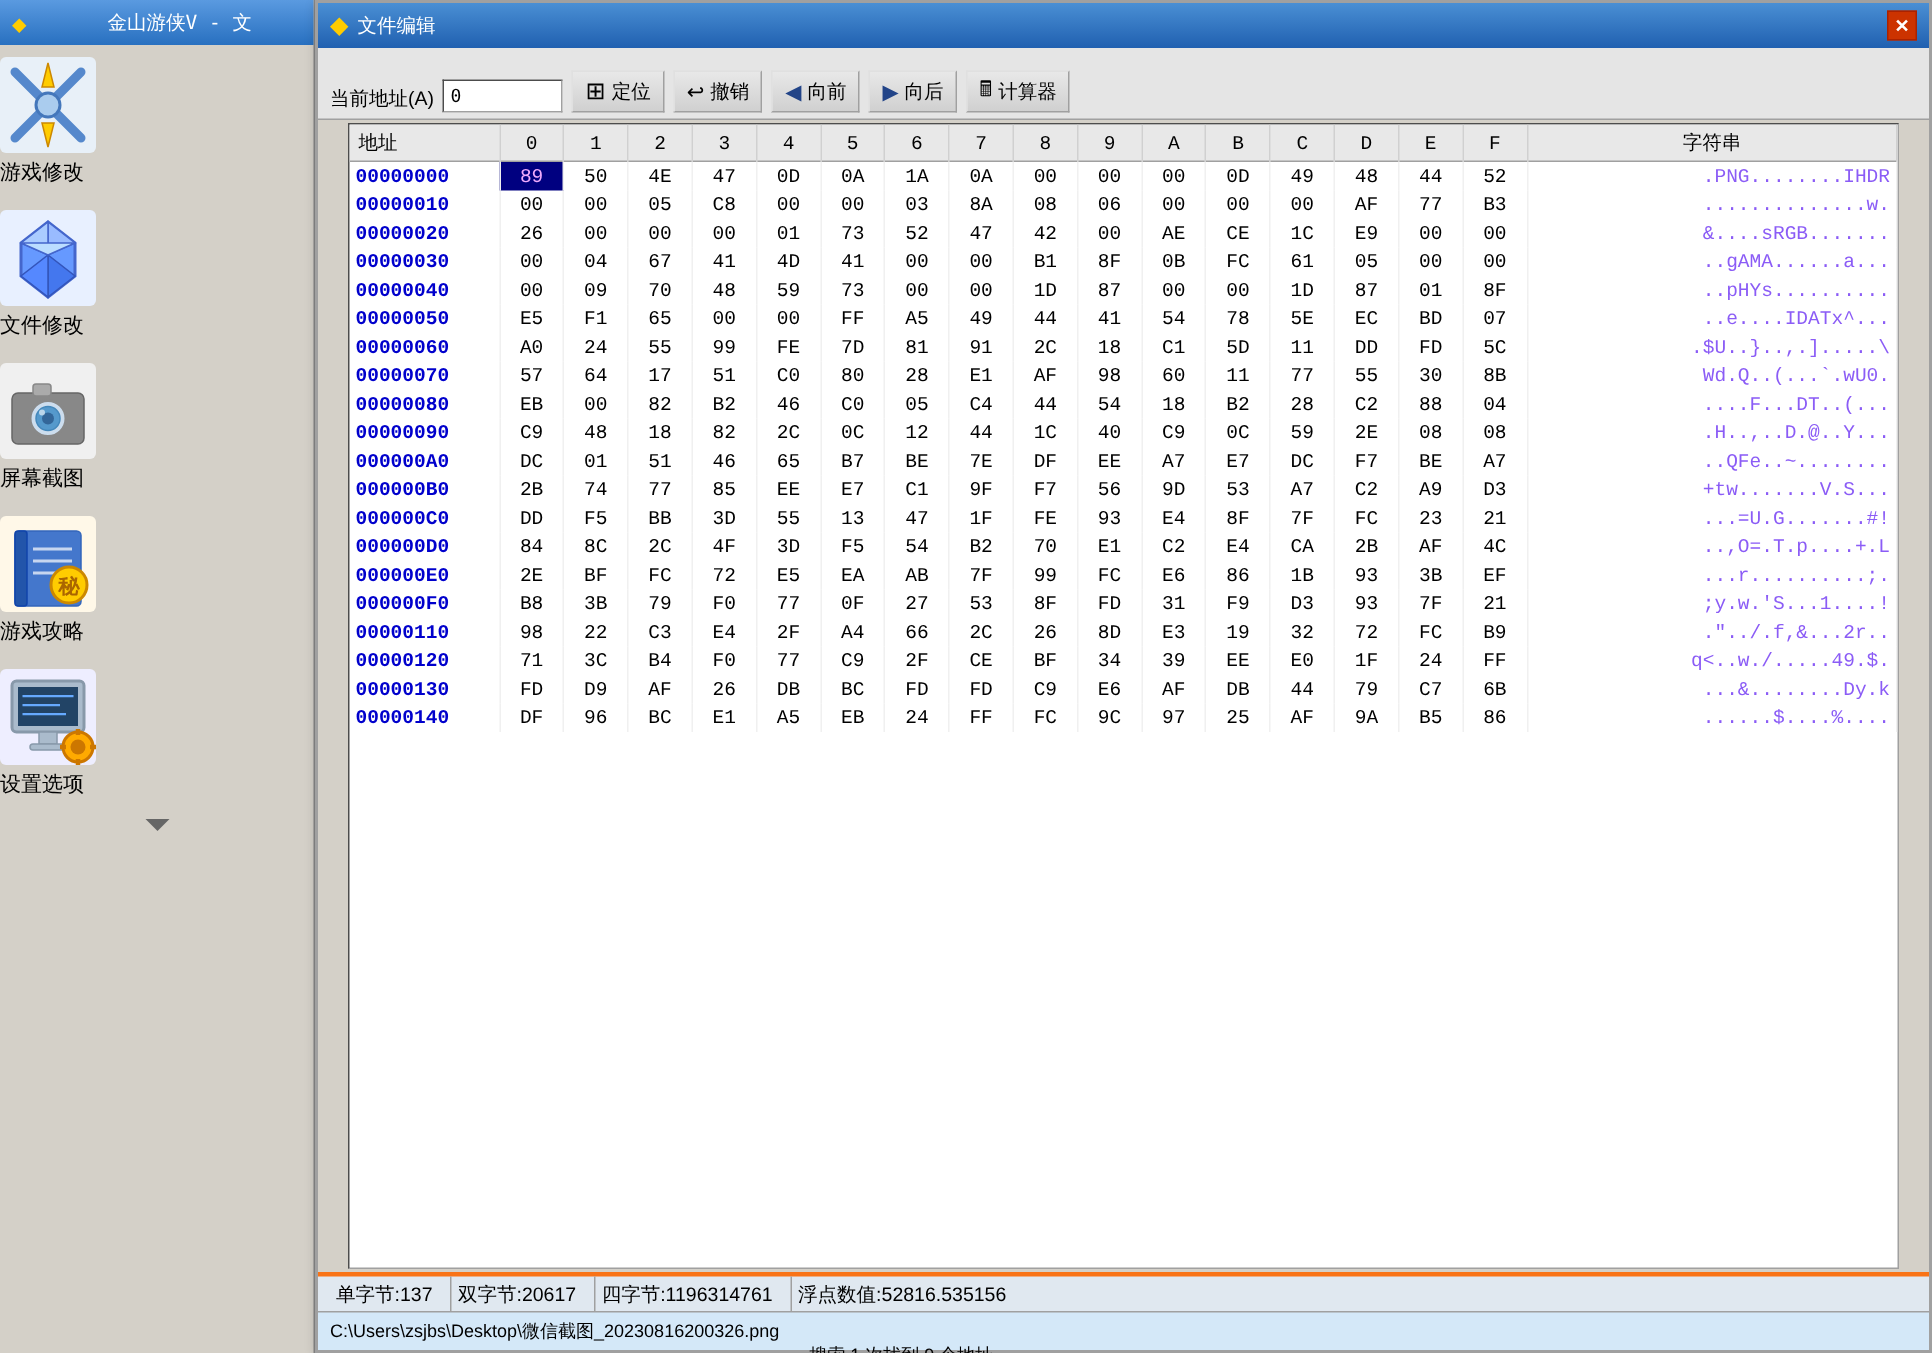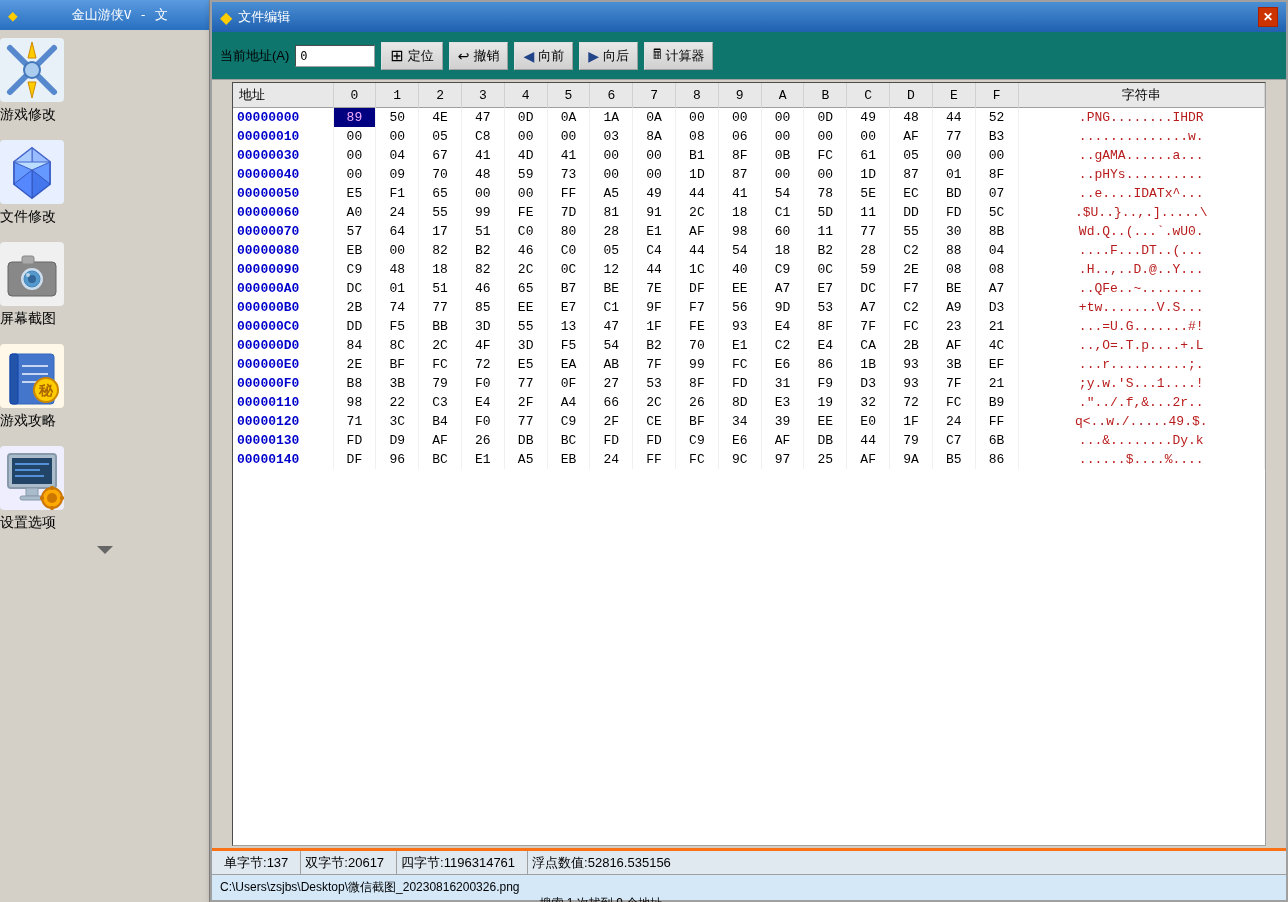--- a/index.html
+++ b/index.html
@@ -75,23 +75,23 @@
       display: flex;
       align-items: center;
       justify-content: center;
       cursor: pointer;
       font-weight: bold;
     }
 
     
     .toolbar {
       height: 48px;
-      background: #0f766e;
-      display: flex;
-      align-items: center;
+      background: #e5e5e5;
+      display: flex;
+      align-items: flex-end;
       padding: 4px 8px;
       gap: 6px;
       border-bottom: 1px solid #a0a0a0;
     }
 
     .toolbar-label {
       font-size: 13px;
       font-family: "SimSun", sans-serif;
       white-space: nowrap;
     }
@@ -178,24 +178,24 @@
     .hex-table tbody td.addr {
       color: #0000cc;
       text-align: left;
       padding-left: 4px;
       font-family: "Courier New", monospace;
       cursor: pointer;
       font-weight: bold;
     }
 
     .hex-table tbody td.str-col {
-      text-align: center;
+      text-align: right;
       padding-left: 4px;
       font-family: "Courier New", monospace;
-      color: #b91c1c;
+      color: #8b5cf6;
     }
 
     .hex-table tbody td.selected {
       background: #000080;
       color: #f0abfc;
     }
 
     
     .status-bar {
       height: 26px;
@@ -499,20 +499,40 @@
                 <td>06</td>
                 <td>00</td>
                 <td>00</td>
                 <td>00</td>
                 <td>AF</td>
                 <td>77</td>
                 <td>B3</td>
                 <td class="str-col">..............w.</td>
               </tr>
               <tr>
+                <td class="addr">00000020</td>
+                <td>26</td>
+                <td>00</td>
+                <td>00</td>
+                <td>00</td>
+                <td>01</td>
+                <td>73</td>
+                <td>52</td>
+                <td>47</td>
+                <td>42</td>
+                <td>00</td>
+                <td>AE</td>
+                <td>CE</td>
+                <td>1C</td>
+                <td>E9</td>
+                <td>00</td>
+                <td>00</td>
+                <td class="str-col">&amp;....sRGB.......</td>
+              </tr>
+              <tr>
                 <td class="addr">00000030</td>
                 <td>00</td>
                 <td>04</td>
                 <td>67</td>
                 <td>41</td>
                 <td>4D</td>
                 <td>41</td>
                 <td>00</td>
                 <td>00</td>
                 <td>B1</td>

